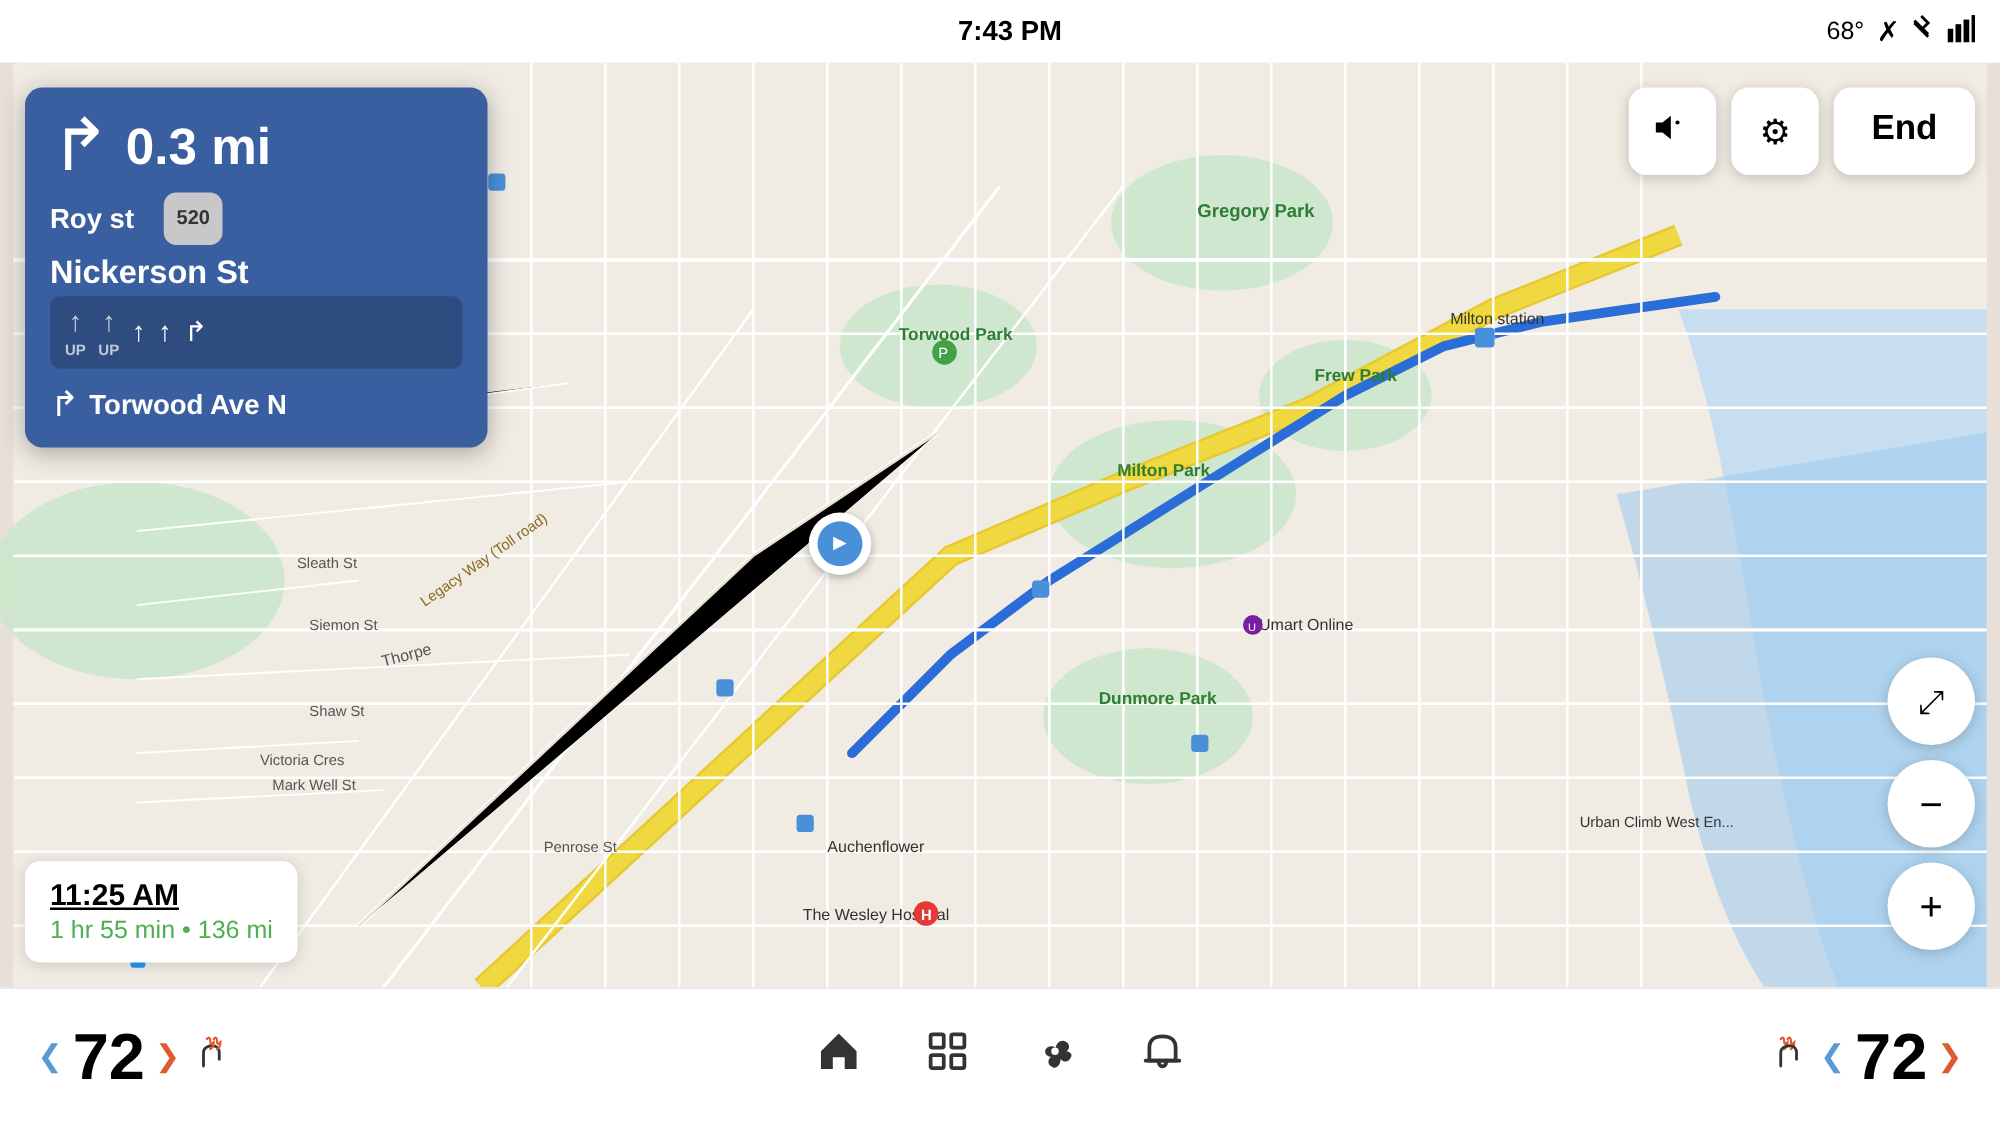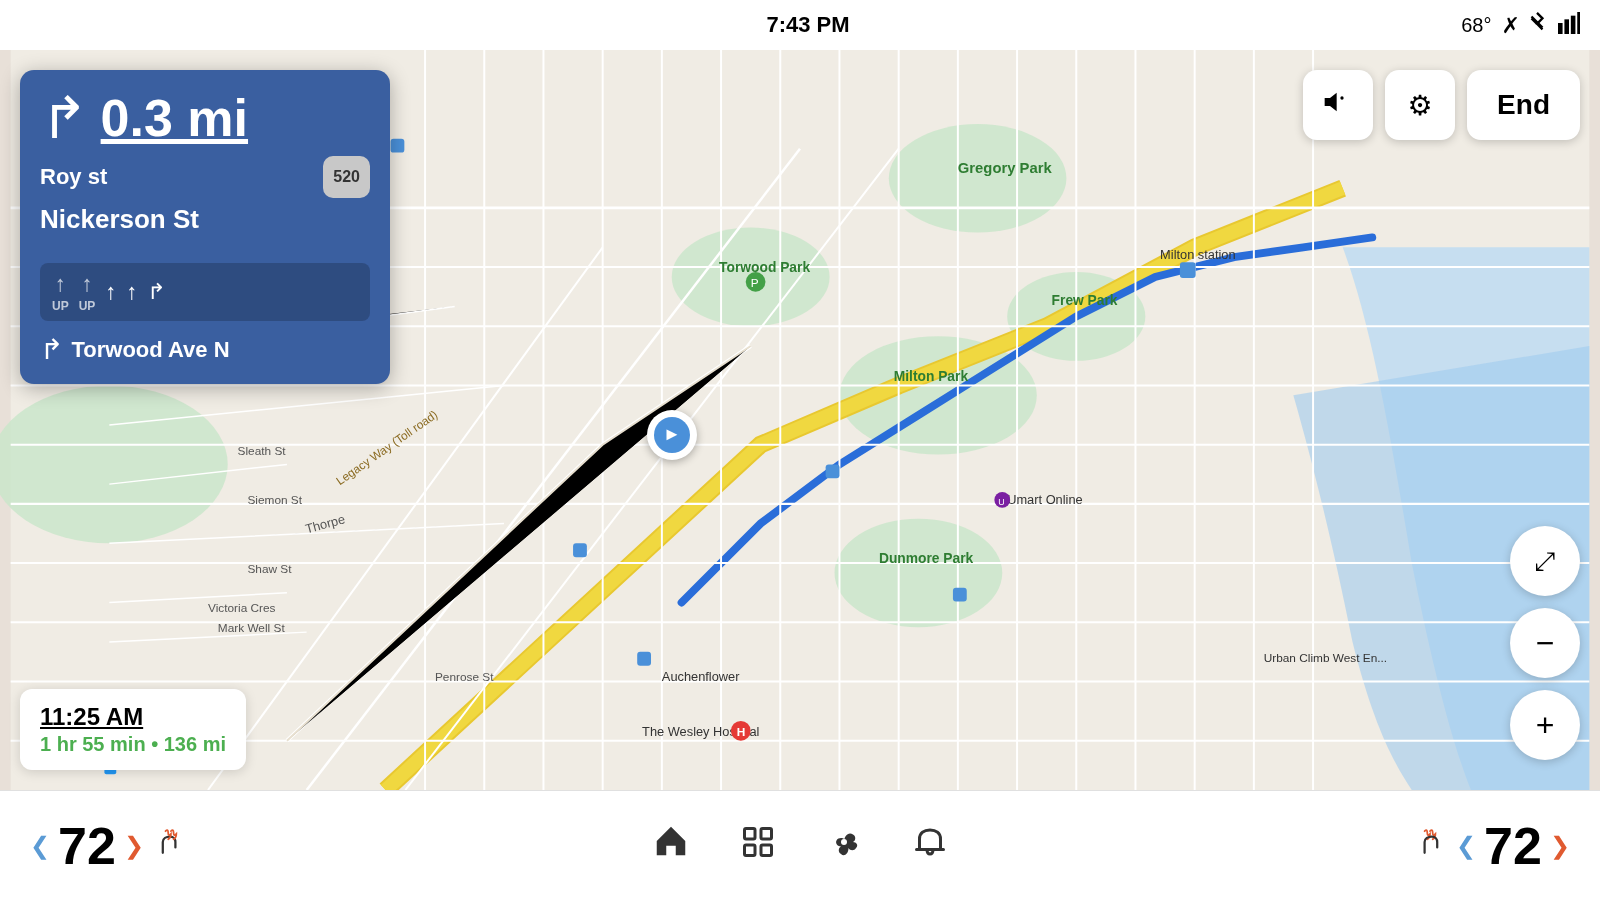--- a/index.html
+++ b/index.html
@@ -24,63 +24,63 @@
     #map-svg { position: absolute; top: 0; left: 0; width: 100%; height: 100%; }
 
     
     #nav-card {
       position: absolute; top: 20px; left: 20px; width: 370px;
       background: #3a5fa0; border-radius: 14px; padding: 18px 20px 18px 20px;
       color: #fff; z-index: 50; box-shadow: 0 4px 20px rgba(0,0,0,0.3);
     }
     #nav-card .distance-row { display: flex; align-items: center; gap: 12px; margin-bottom: 8px; }
     #nav-card .turn-arrow { font-size: 52px; line-height: 1; }
-    #nav-card .distance-text { font-size: 52px; font-weight: 700; text-decoration: underline; }
-    #nav-card .street-row { display: flex; align-items: center; gap: 4px; margin-bottom: 6px; justify-content: space-between; }
+    #nav-card .distance-text { font-size: 41px; font-weight: 700; }
+    #nav-card .street-row { display: flex; align-items: center; gap: 24px; margin-bottom: 6px; }
     #nav-card .street-name { font-size: 22px; font-weight: 600; }
     #nav-card .route-badge {
       background: #c8c8c8; color: #333; border-radius: 10px;
       padding: 12px 10px; font-size: 16px; font-weight: 700;
     }
-    #nav-card .main-street { font-size: 26px; font-weight: 700; margin-bottom: 28px; }
+    #nav-card .main-street { font-size: 26px; font-weight: 700; margin-bottom: 4px; }
     #nav-card .lane-indicators {
       display: flex; gap: 10px; align-items: center;
       background: rgba(0,0,0,0.2); border-radius: 8px; padding: 8px 12px; margin-bottom: 12px;
     }
     .lane-item { display: flex; flex-direction: column; align-items: center; gap: 2px; }
     .lane-arrow { font-size: 22px; color: rgba(255,255,255,0.7); }
     .lane-label { font-size: 12px; color: rgba(255,255,255,0.7); font-weight: 600; }
     .lane-arrow.active { color: #fff; }
     #nav-card .next-street-row { display: flex; align-items: center; gap: 8px; }
     #nav-card .next-arrow { font-size: 28px; }
     #nav-card .next-street { font-size: 22px; font-weight: 600; }
 
     
     #eta-card {
       position: absolute; bottom: 20px; left: 20px;
       background: #fff; border-radius: 12px; padding: 14px 20px;
       box-shadow: 0 2px 12px rgba(0,0,0,0.15); z-index: 50;
     }
     #eta-card .eta-time { font-size: 24px; font-weight: 700; color: #000; text-decoration: underline; }
     #eta-card .eta-details { font-size: 20px; color: #555; margin-top: 2px; }
-    #eta-card .eta-details span { color: #4CAF50; font-weight: 700; }
+    #eta-card .eta-details span { color: #4CAF50; font-weight: 400; }
 
     
     #map-controls-top {
       position: absolute; top: 20px; right: 20px;
       display: flex; gap: 12px; z-index: 50; align-items: center;
     }
     .ctrl-btn {
       background: #fff; border-radius: 14px; width: 70px; height: 70px;
       display: flex; align-items: center; justify-content: center;
       box-shadow: 0 2px 10px rgba(0,0,0,0.2); cursor: pointer; font-size: 28px;
     }
     #end-btn {
-      background: #fff; border-radius: 14px; height: 70px; padding: 5px 30px;
-      display: flex; align-items: center; justify-content: center;
+      background: #fff; border-radius: 14px; height: 70px; padding: 16px 30px;
+      display: flex; align-items: flex-start; justify-content: center;
       box-shadow: 0 2px 10px rgba(0,0,0,0.2); cursor: pointer;
       font-size: 28px; font-weight: 700; color: #000;
     }
 
     
     #map-controls-right {
       position: absolute; right: 20px; bottom: 30px;
       display: flex; flex-direction: column; gap: 12px; z-index: 50;
     }
     .zoom-btn {

